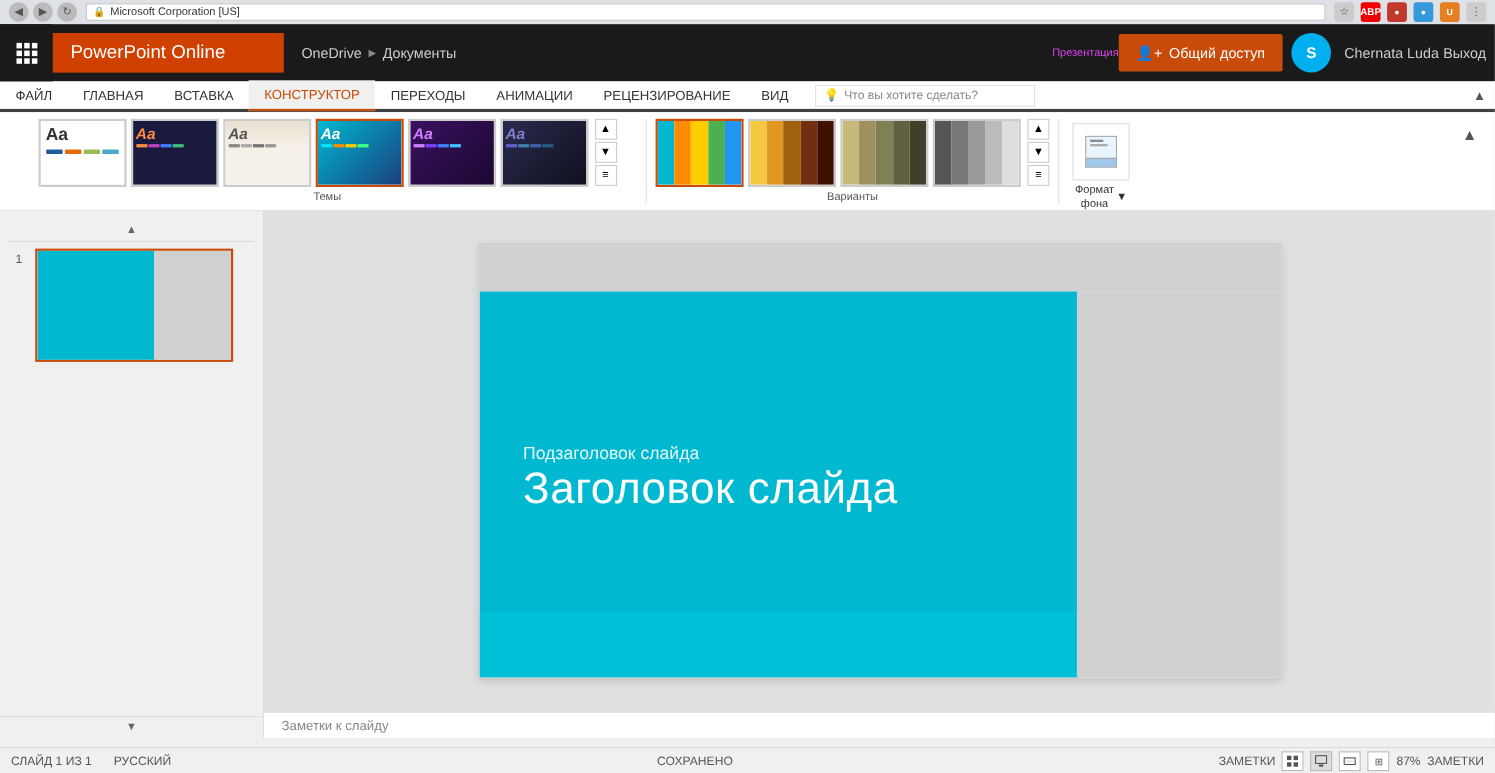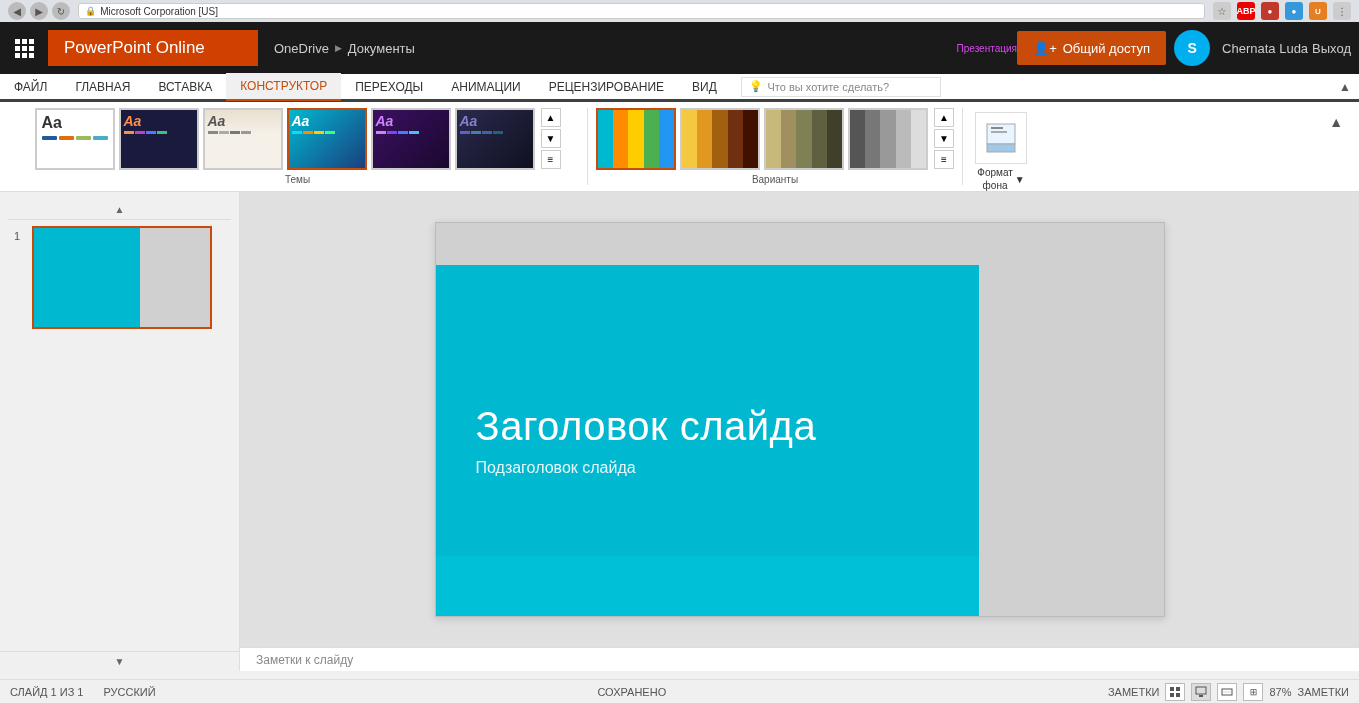--- a/index.html
+++ b/index.html
@@ -310,22 +310,22 @@
     <div style="flex:1;display:flex;align-items:center;justify-content:center;padding:8px;overflow:auto;">
 
       <div style="background:white;width:730px;height:395px;border:1px solid #bbb;box-shadow:0 2px 8px rgba(0,0,0,0.15);position:relative;overflow:hidden;">
 
         <div style="background:#d0d0d0;width:100%;height:42px;position:absolute;top:0;left:0;"></div>
 
         <div style="background:#00b8d0;position:absolute;left:0;top:42px;width:545px;bottom:0;display:flex;flex-direction:column;justify-content:center;padding:30px 40px;">
 
           <div style="position:absolute;bottom:0;left:0;right:0;height:60px;background:#00c8e0;opacity:0.5;"></div>
           <div style="position:relative;z-index:1;">
+            <div style="font-size:16px;color:rgba(255,255,255,0.9);">Подзаголовок слайда</div>
             <div style="font-size:40px;color:white;font-weight:400;margin-bottom:10px;letter-spacing:0.5px;">Заголовок слайда</div>
-            <div style="font-size:16px;color:rgba(255,255,255,0.9);">Подзаголовок слайда</div>
           </div>
         </div>
 
         <div style="background:#d0d0d0;position:absolute;right:0;top:42px;width:185px;bottom:0;"></div>
       </div>
     </div>
 
     <div style="height:24px;background:white;border-top:1px solid #ddd;display:flex;align-items:center;padding:0 16px;font-size:12px;color:#888;cursor:pointer;">
       <span>Заметки к слайду</span>
     </div>

